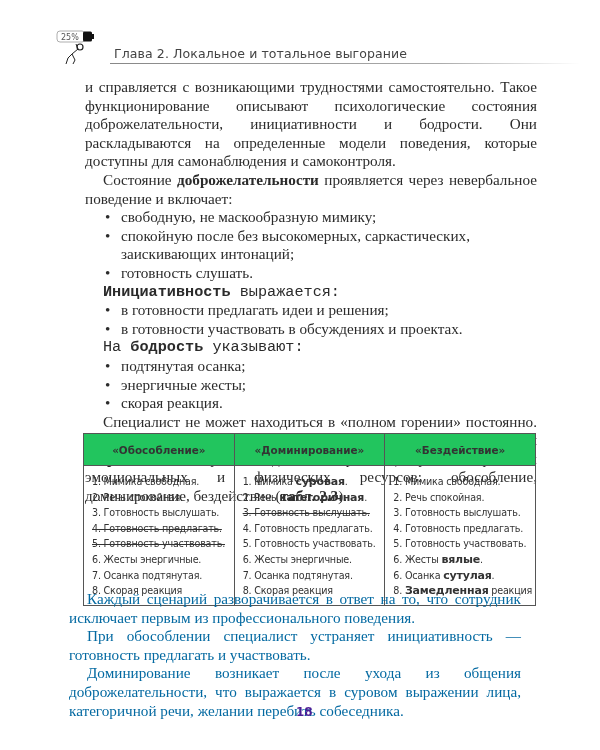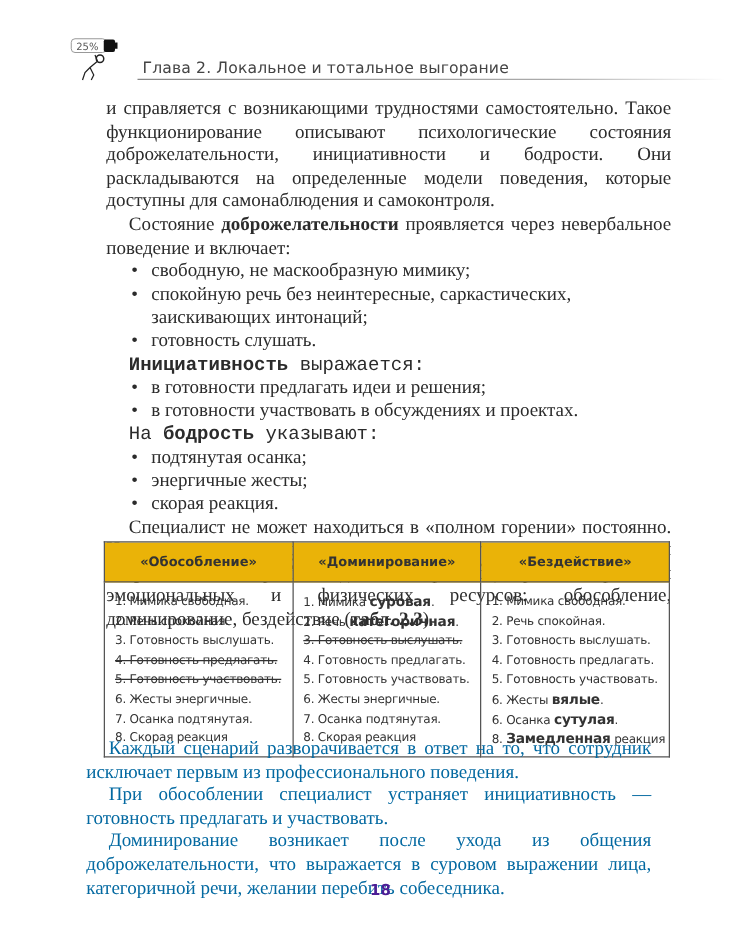--- a/index.html
+++ b/index.html
@@ -40,21 +40,21 @@
       position: absolute; left: 80px; top: 412px; width: 460px; text-align: center;
       font-family: "DejaVu Sans", sans-serif; font-size: 11.5px; color: #333; margin-top: 32px;
     }
     .caption b { font-weight: bold; }
     table.scen {
       position: absolute; left: 83px; top: 433px; width: 453px;
       border-collapse: collapse;
       font-family: "DejaVu Sans", sans-serif; font-size: 9.6px; color: #333;
     }
     table.scen th {
-      background: #eab308; border: 1px solid #555; height: 29px;
+      background: #22c55e; border: 1px solid #555; height: 29px;
       font-weight: bold; font-size: 10.4px; text-align: center; width: 33.3%;
     }
     table.scen td {
       border-left: 1px solid #555; border-right: 1px solid #555; border-bottom: 1px solid #555;
       vertical-align: top; padding: 8px 0 6px 8px;
     }
     table.scen td div { height: 15.6px; line-height: 15.6px; white-space: nowrap; letter-spacing: -0.2px; }
     .strike { text-decoration: line-through; }
     .emph { font-weight: bold; font-size: 11px; }
     .body-text2 {
@@ -82,21 +82,21 @@
   </svg>
   <div class="header-title">Глава 2. Локальное и тотальное выгорание</div>
   <div class="header-rule"></div>
 </div>
 
 <div class="body-text">
   <p>и справляется с возникающими трудностями самостоятельно. Такое функционирование описывают психологические состояния доброжелательности, инициативности и бодрости. Они раскладываются на определенные модели поведения, которые доступны для самонаблюдения и самоконтроля.</p>
   <p class="indent"><span>Состояние </span><b>доброжелательности</b><span> проявляется через невербальное поведение и включает:</span></p>
   <ul class="bul">
     <li>свободную, не маскообразную мимику;</li>
-    <li>спокойную речь без неинтересные, саркастических, заискивающих интонаций;</li>
+    <li>спокойную после без высокомерных, саркастических, заискивающих интонаций;</li>
     <li>готовность слушать.</li>
   </ul>
   <p class="lead"><b>Инициативность</b><span> выражается:</span></p>
   <ul class="bul">
     <li>в готовности предлагать идеи и решения;</li>
     <li>в готовности участвовать в обсуждениях и проектах.</li>
   </ul>
   <p class="lead"><span>На </span><b>бодрость</b><span> указывают:</span></p>
   <ul class="bul">
     <li>подтянутая осанка;</li>

